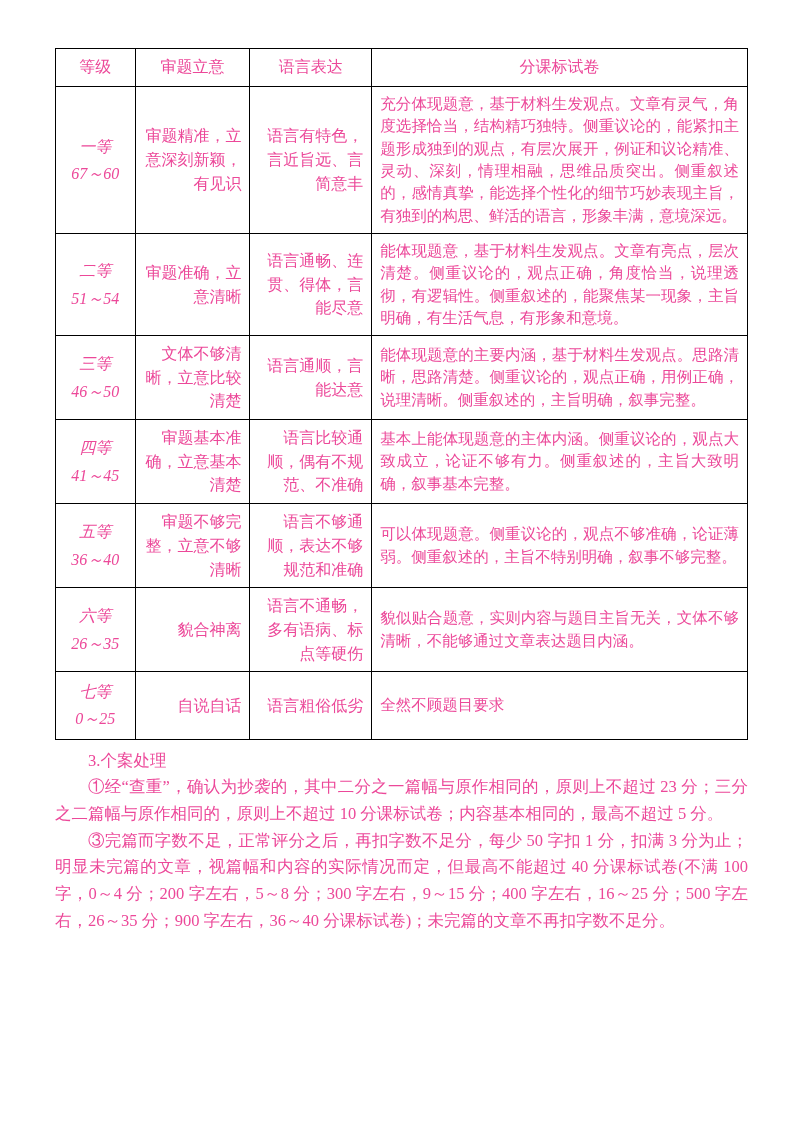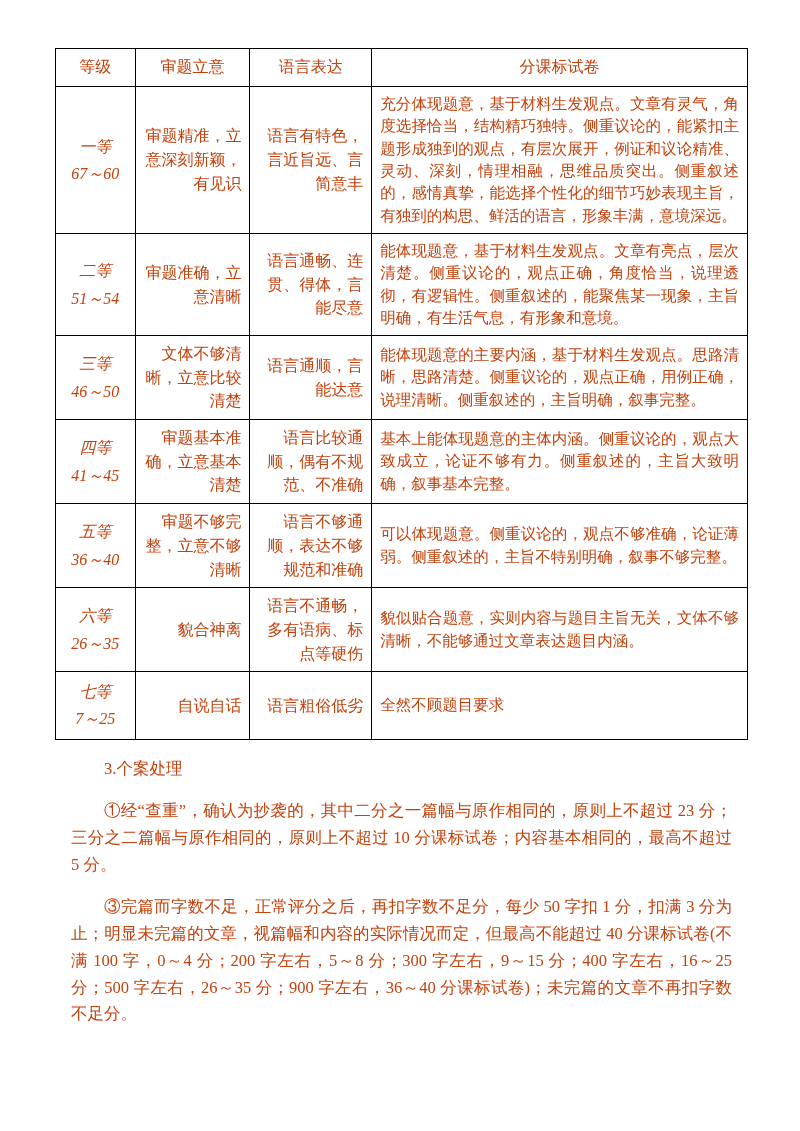--- a/index.html
+++ b/index.html
@@ -2,21 +2,21 @@
 <html><head>
 <meta charset="utf-8">
 <style>
   html, body { margin: 0; padding: 0; background: #ffffff; }
   .page {
     width: 800px;
     min-height: 1131px;
     box-sizing: border-box;
     padding: 48px 52px 48px 55px;
     background: #ffffff;
-    color: #c2410c;
+    color: #ec4899;
     font-family: "Liberation Serif", "DejaVu Serif", serif;
   }
   table.rubric {
     border-collapse: collapse;
     width: 100%;
     table-layout: fixed;
   }
   table.rubric th,
   table.rubric td {
     border: 1px solid #000000;
@@ -48,21 +48,21 @@
     padding: 6px 8px;
     text-align: justify;
     text-justify: inter-ideograph;
   }
   .notes {
     margin-top: 8px;
     font-size: 16.5px;
     line-height: 1.62;
   }
   .notes p {
-    margin: 16px;
+    margin: 0;
     text-indent: 2em;
     text-align: justify;
     text-justify: inter-ideograph;
   }
 </style>
 </head>
 <body>
 
 <div class="page">
 
@@ -132,21 +132,21 @@
           <div>六等</div>
           <div>26～35</div>
         </td>
         <td class="c-mid">貌合神离</td>
         <td class="c-mid">语言不通畅，多有语病、标点等硬伤</td>
         <td class="c-feat">貌似贴合题意，实则内容与题目主旨无关，文体不够清晰，不能够通过文章表达题目内涵。</td>
       </tr>
       <tr>
         <td class="c-grade">
           <div>七等</div>
-          <div>7～25</div>
+          <div>0～25</div>
         </td>
         <td class="c-mid">自说自话</td>
         <td class="c-mid">语言粗俗低劣</td>
         <td class="c-feat">全然不顾题目要求</td>
       </tr>
     </tbody>
   </table>
 
   <div class="notes">
     <p>3.个案处理</p>

